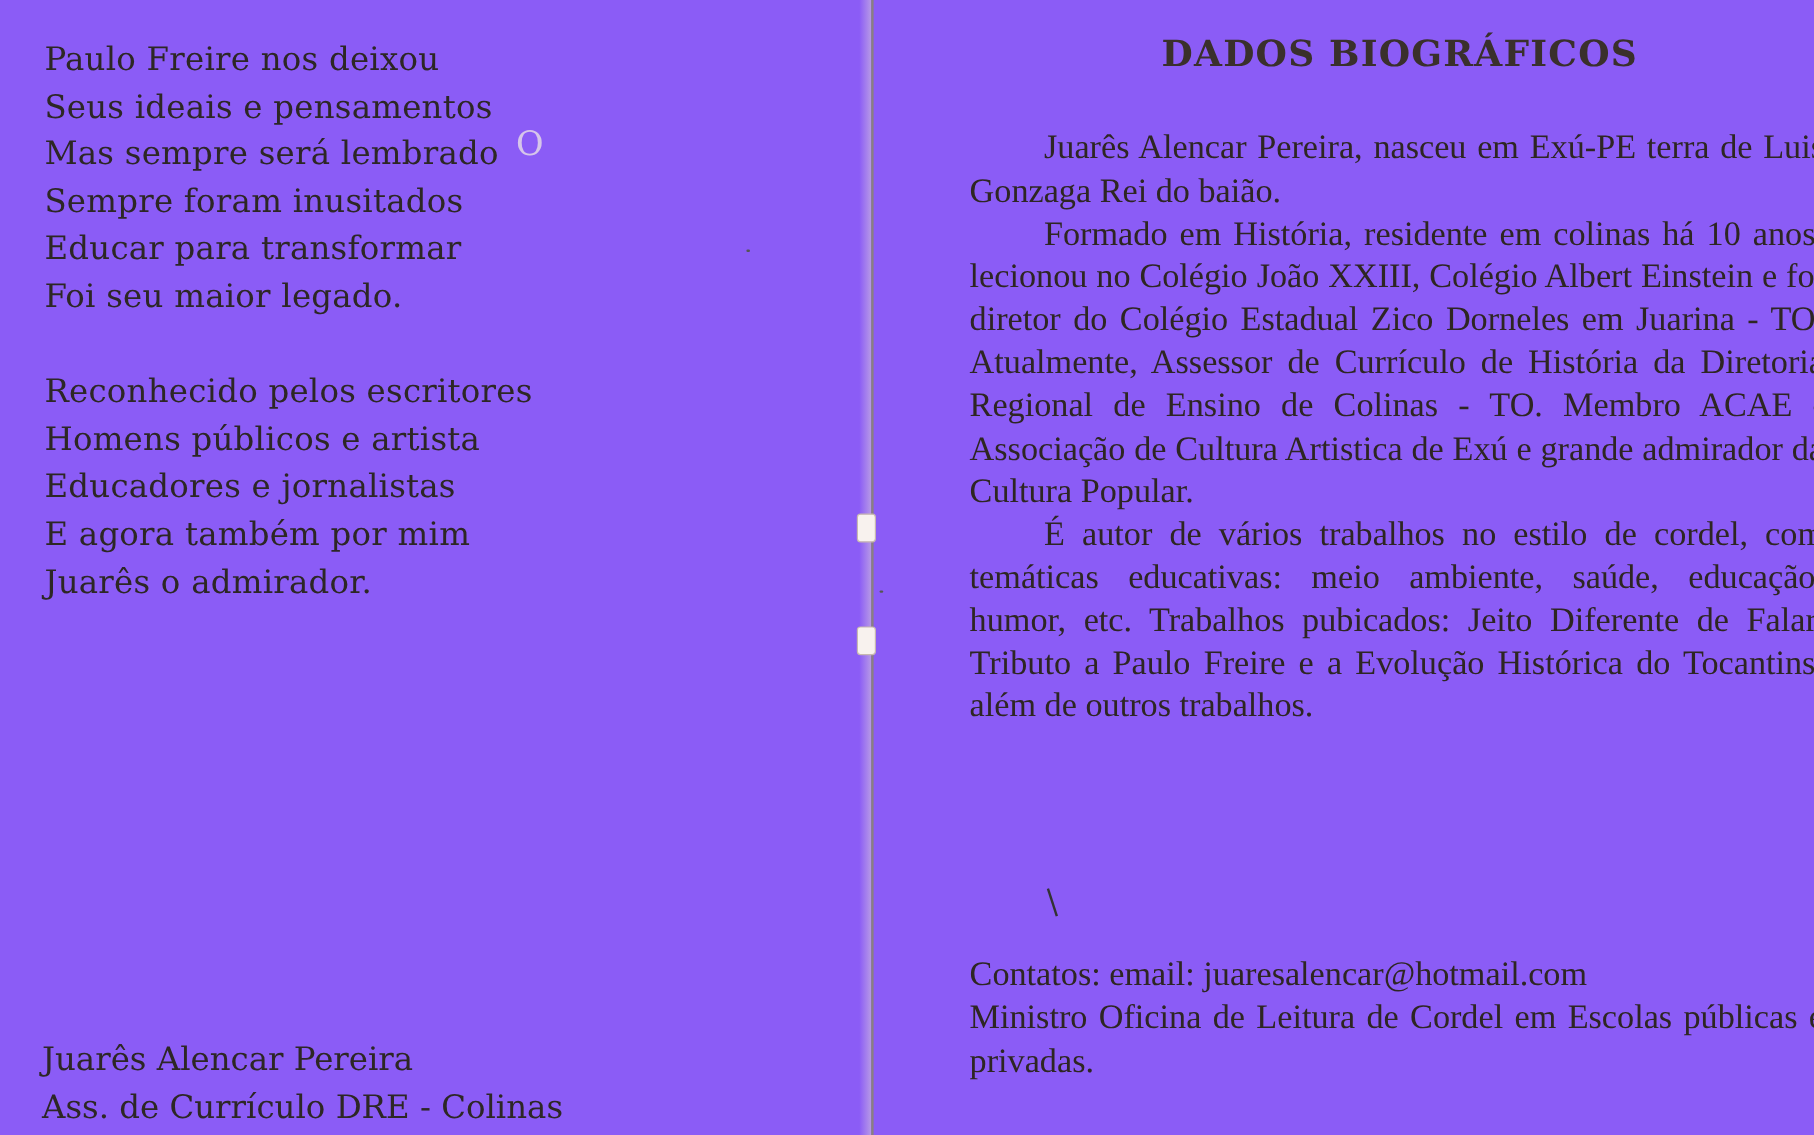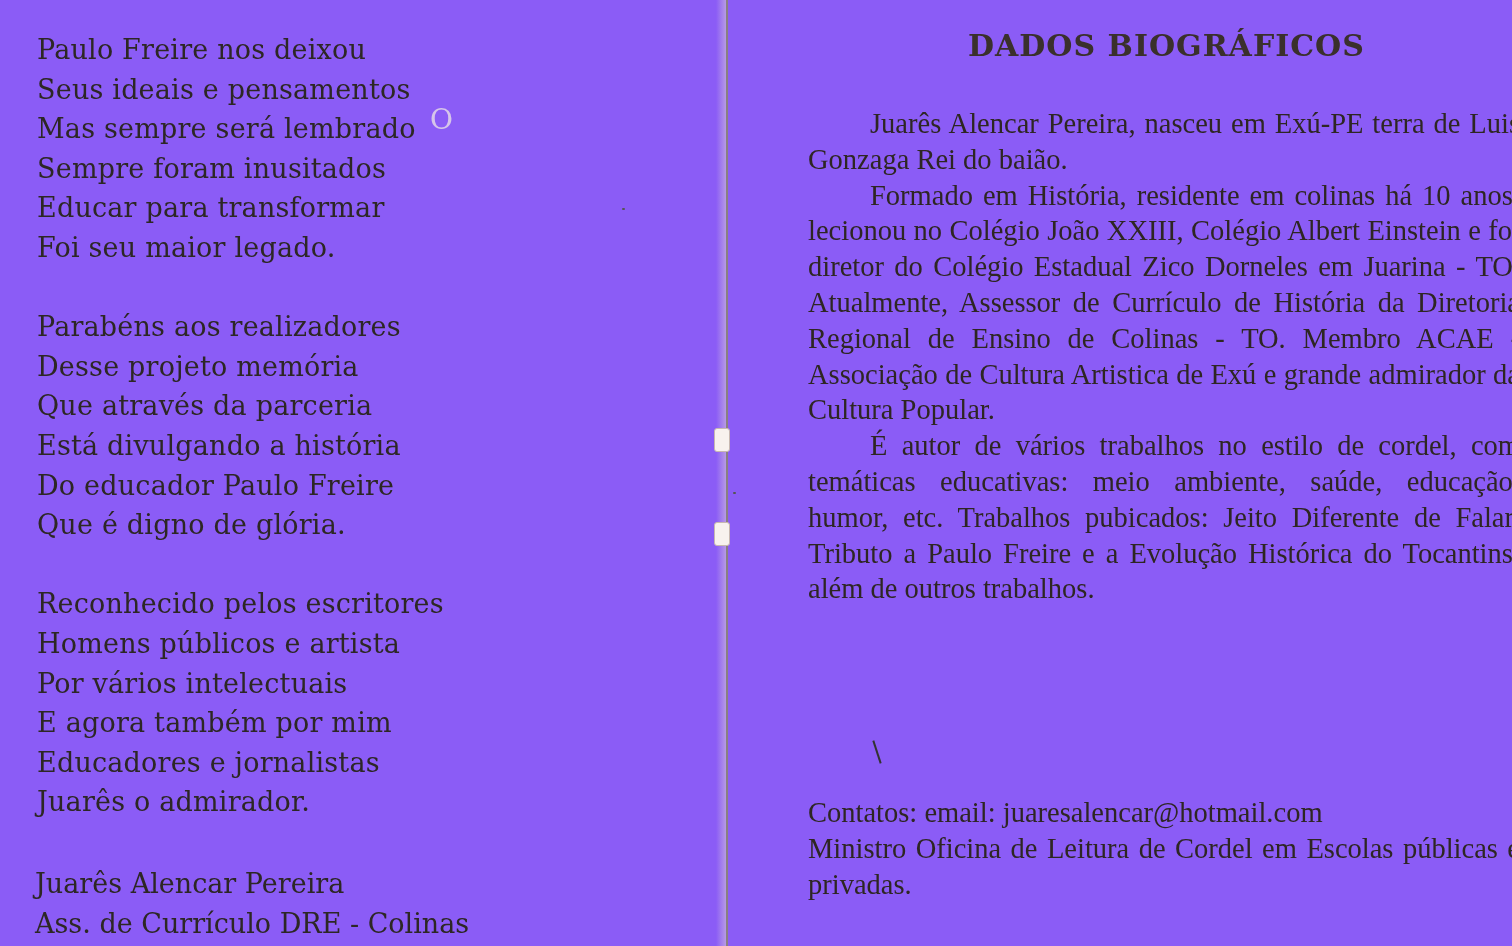--- a/index.html
+++ b/index.html
@@ -159,33 +159,24 @@
     <div class="poem">
       <div class="stanza">
         <span class="verse">Paulo Freire nos deixou</span>
         <span class="verse">Seus ideais e pensamentos</span>
         <span class="verse">Mas sempre será lembrado</span>
         <span class="verse">Sempre foram inusitados</span>
         <span class="verse">Educar para transformar</span>
         <span class="verse">Foi seu maior legado.</span>
       </div>
       <div class="stanza">
-        <span class="verse">Parabéns aos realizadores</span>
-        <span class="verse">Desse projeto memória</span>
-        <span class="verse">Que através da parceria</span>
-        <span class="verse">Está divulgando a história</span>
-        <span class="verse">Do educador Paulo Freire</span>
-        <span class="verse">Que é digno de glória.</span>
-      </div>
-      <div class="stanza">
         <span class="verse">Reconhecido pelos escritores</span>
         <span class="verse">Homens públicos e artista</span>
-        <span class="verse">Por vários intelectuais</span>
+        <span class="verse">Educadores e jornalistas</span>
         <span class="verse">E agora também por mim</span>
-        <span class="verse">Educadores e jornalistas</span>
         <span class="verse">Juarês o admirador.</span>
       </div>
     </div>
 
     <div class="signature">
       <span class="verse">Juarês Alencar Pereira</span>
       <span class="verse">Ass. de Currículo DRE - Colinas</span>
     </div>
   </div>
 

